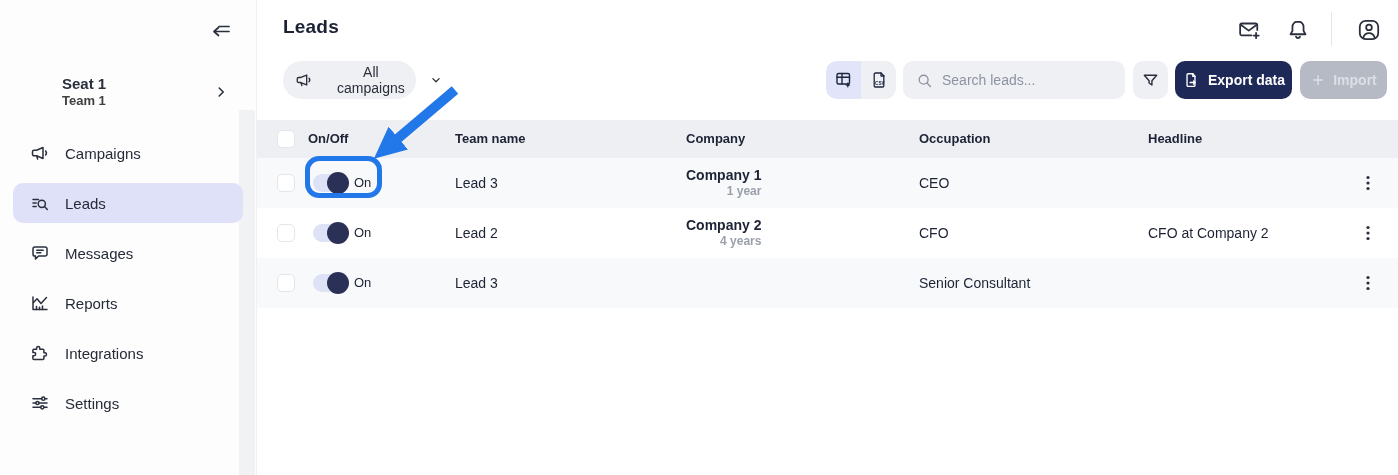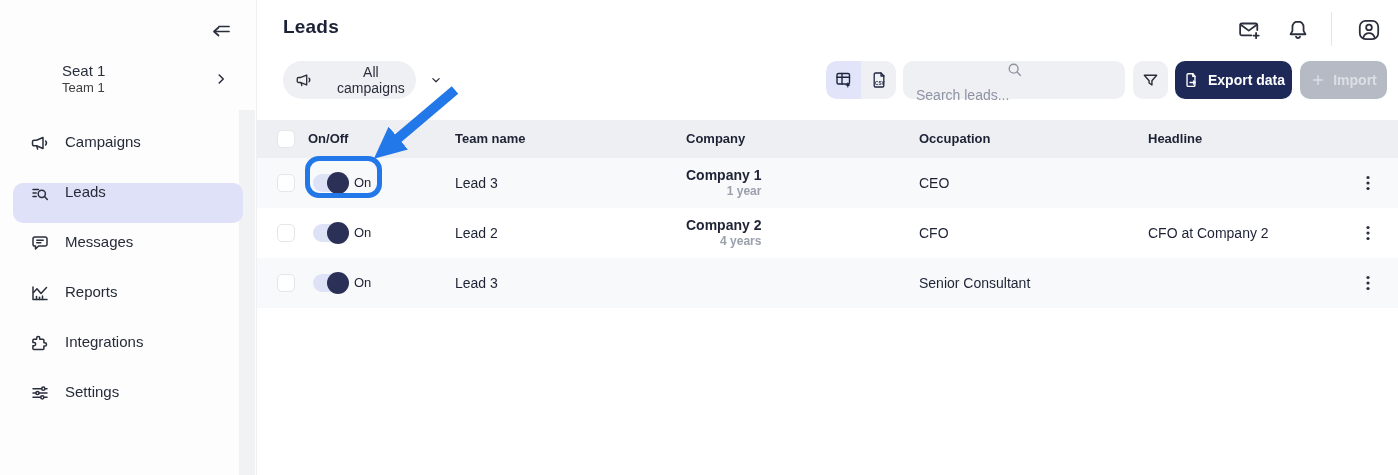--- a/index.html
+++ b/index.html
@@ -4,47 +4,47 @@
 <style>
   * { margin:0; padding:0; box-sizing:border-box; }
   html,body { width:1398px; height:475px; overflow:hidden; }
   body { font-family:"Liberation Sans", sans-serif; background:#ffffff; color:#1d2335; }
   .app { position:relative; width:1398px; height:475px; background:#ffffff; }
 
   
   .sidebar { position:absolute; left:0; top:0; width:257px; height:475px; background:#fdfdfe; border-right:1px solid #eef0f3; }
   .sidebar-gutter { position:absolute; right:1px; top:110px; width:16px; height:365px; background:#f1f2f4; }
   .collapse-btn { position:absolute; top:17px; right:22px; width:26px; height:26px; background:none; border:none; cursor:pointer; color:#2a2f3c; }
-  .seat { position:absolute; top:60px; left:0; width:100%; height:40px; cursor:pointer; }
+  .seat { position:absolute; top:73px; left:0; width:100%; height:40px; cursor:pointer;font-weight:bold; }
   .seat-title { position:absolute; left:62px; top:2px; font-size:15px; color:#2a2f3c; }
   .seat-subtitle { position:absolute; left:62px; top:20px; font-size:13px; color:#404040; }
   .seat-chevron { position:absolute; right:26px; top:10px; color:#2a2f3c; }
   .nav { position:absolute; left:0; top:128px; width:100%; }
-  .nav-item { position:relative; height:40px; margin:5px 13px; display:flex; align-items:flex-start; gap:15px; padding-left:17px; border-radius:10px; font-size:15px; color:#262b38; cursor:pointer; }
+  .nav-item { position:relative; height:40px; margin:5px 13px; display:flex; align-items:center; gap:15px; padding-left:17px; border-radius:10px; font-size:15px; color:#262b38; cursor:pointer; }
   .nav-item.active { background:#dfe1f9; }
   .nav-item + .nav-item { margin-top:10px; }
   .nav-icon { width:20px; height:20px; display:flex; align-items:center; justify-content:center; color:#2a2f3c; flex:0 0 20px; }
 
   
   .page-title { position:absolute; left:283px; top:16px; font-size:19px; font-weight:700; color:#1c2236; letter-spacing:.2px; }
   .top-icon-btn { position:absolute; top:17px; width:26px; height:26px; background:none; border:none; cursor:pointer; color:#2a2f3c; }
   .btn-mail { left:1236px; }
   .btn-bell { left:1285px; }
   .topbar-divider { position:absolute; left:1331px; top:12px; width:1px; height:34px; background:#e4e6ea; }
   .btn-avatar { left:1356px; }
 
   
   .toolbar-el { position:absolute; top:61px; height:38px; border-radius:10px; }
   .campaign-pill { left:283px; width:133px; background:#eff0f3; border:none; border-radius:19px; display:flex; align-items:center; gap:24px; padding:0 12px; font-size:14px; color:#2a2f3c; cursor:pointer; font-family:inherit; }
   .view-group { left:826px; width:70px; display:flex; overflow:hidden; }
   .view-btn { width:35px; height:38px; border:none; display:flex; align-items:center; justify-content:center; cursor:pointer; color:#1f2540; background:#eff0f3; }
   .view-btn.active { background:#e2e4f9; }
   .view-btn:first-child { border-radius:10px 0 0 10px; }
   .view-btn:last-child { border-radius:0 10px 10px 0; }
-  .search-box { left:903px; width:222px; background:#eff0f3; display:flex; align-items:center; gap:9px; padding:0 13px; color:#8d93a3;flex-direction:column; }
+  .search-box { left:903px; width:222px; background:#eff0f3; display:flex; align-items:center; gap:9px; padding:0 13px; color:#8d93a3; }
   .search-box input { border:none; background:transparent; outline:none; font-size:14px; color:#2a2f3c; width:100%; font-family:inherit; }
   .search-box input::placeholder { color:#8d93a3; }
   .filter-btn { left:1133px; width:35px; background:#eff0f3; border:none; display:flex; align-items:center; justify-content:center; color:#2a2f3c; cursor:pointer; }
   .export-btn { left:1175px; width:117px; background:#1f2957; border:none; color:#ffffff; display:flex; align-items:center; justify-content:center; gap:8px; font-size:14px; font-weight:600; cursor:pointer; font-family:inherit; }
   .import-btn { left:1300px; width:87px; background:#b6bac4; border:none; color:#dcdfe5; display:flex; align-items:center; justify-content:center; gap:7px; font-size:14px; font-weight:600; cursor:default; font-family:inherit; }
 
   
   .table { position:absolute; left:257px; top:120px; width:1141px;text-align:right; }
   .thead { position:relative; height:38px; background:#edeff2; }
   .th { position:absolute; top:0; height:38px; line-height:38px; font-size:13px; font-weight:700; color:#1d2335; }

